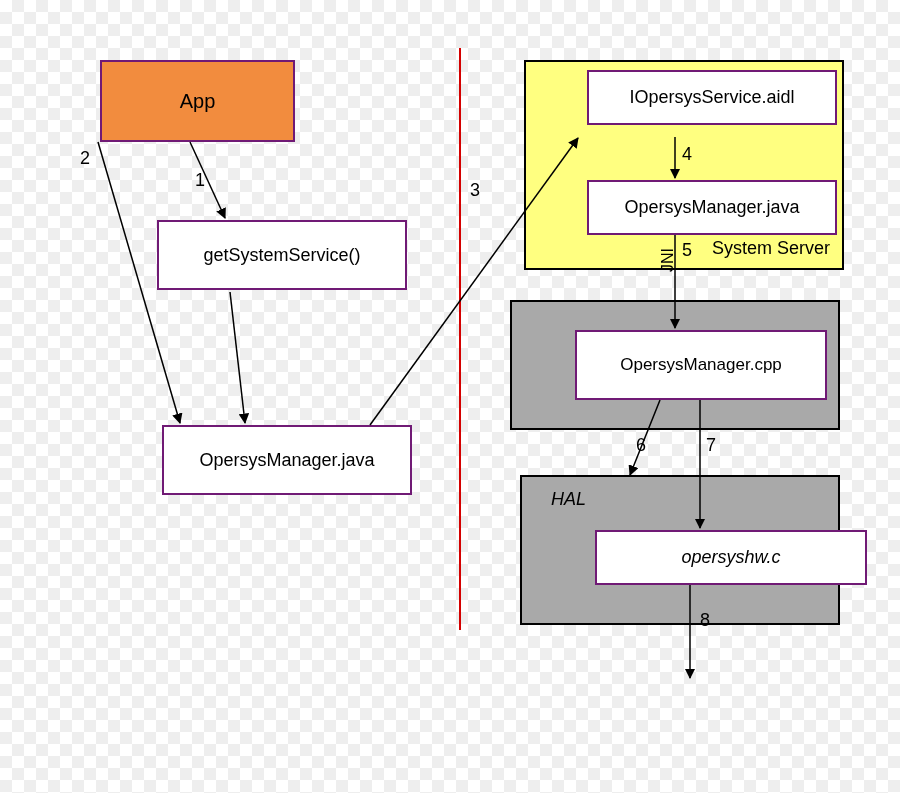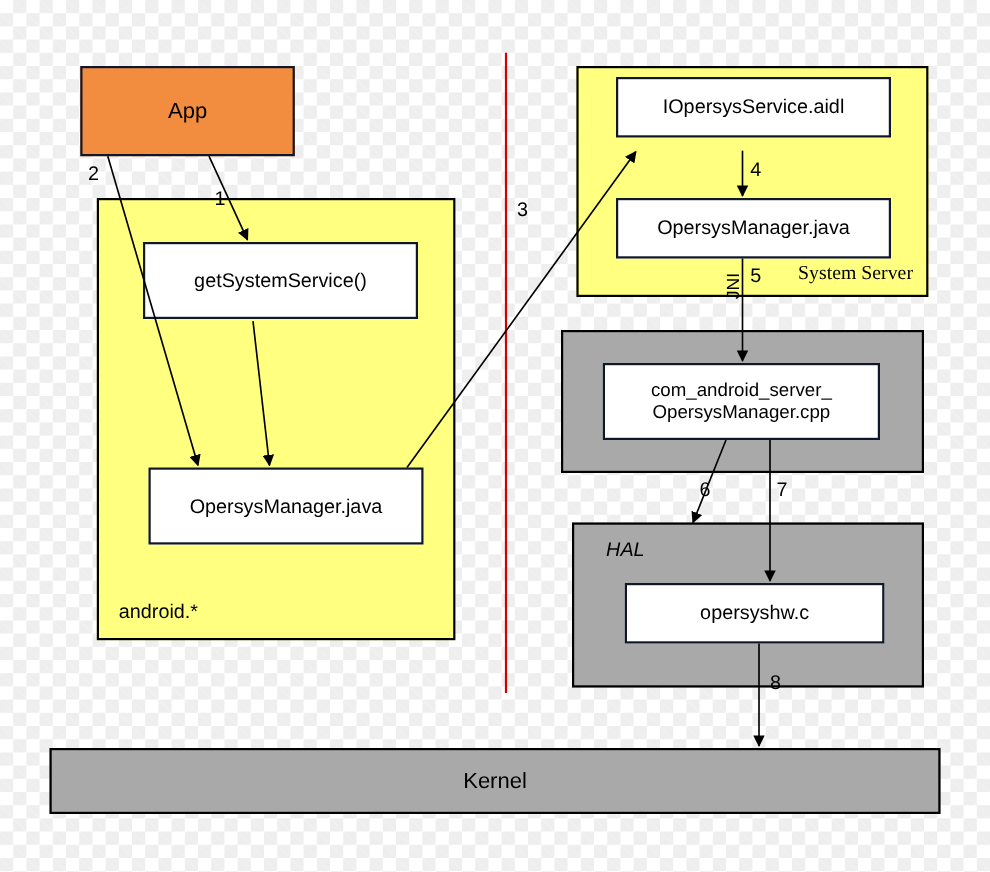--- a/index.html
+++ b/index.html
@@ -17,22 +17,23 @@
     background-position: 0 0, 12px 12px;
   }
   .stage {
     position: relative;
     width: 900px;
     height: 793px;
   }
   .box {
     position: absolute;
     background: #fff;
-    border: 2px solid #0f172a;
+    border: 2px solid #701a75;
     box-sizing: border-box;
+    margin-left: 27px;
   }
   .container {
     position: absolute;
     box-sizing: border-box;
     border: 2px solid #000;
   }
   .label {
     position: absolute;
     font-size: 18px;
     line-height: 1.2;
@@ -55,38 +56,32 @@
     writing-mode: vertical-rl;
     transform: rotate(180deg);
     font-size: 16px;
   }
 </style>
 </head>
 <body>
 
 <div class="stage">
 
-  <div class="container" style="left:88px; top:180px; width:326px; height:402px; background:#FFFF80;">
-    <span class="label" style="left:18px; bottom:12px;">android.*</span>
-  </div>
 
   <div class="container" style="left:524px; top:60px; width:320px; height:210px; background:#FFFF80;">
-    <span class="label" style="right:12px; bottom:8px;font-family:Liberation Serif, serif;">System Server</span>
+    <span class="label" style="right:12px; bottom:8px;">System Server</span>
   </div>
 
   <div class="container" style="left:510px; top:300px; width:330px; height:130px; background:#A9A9A9;">
   </div>
 
   <div class="container" style="left:520px; top:475px; width:320px; height:150px; background:#A9A9A9;">
     <span class="label" style="left:29px; top:12px;font-style:italic;">HAL</span>
   </div>
 
-  <div class="container center" style="left:45px; top:680px; width:810px; height:60px; background:#A9A9A9;">
-    <span style="font-size:20px;">Kernel</span>
-  </div>
 
   <div class="box center" style="left:73px; top:60px; width:195px; height:82px; background:#F28C3E;">
     <span style="font-size:20px;">App</span>
   </div>
 
   <div class="box center" style="left:130px; top:220px; width:250px; height:70px;">
     <span style="font-size:18px;">getSystemService()</span>
   </div>
 
   <div class="box center" style="left:135px; top:425px; width:250px; height:70px;">
@@ -95,25 +90,24 @@
 
   <div class="box center" style="left:560px; top:70px; width:250px; height:55px;">
     <span style="font-size:18px;">IOpersysService.aidl</span>
   </div>
 
   <div class="box center" style="left:560px; top:180px; width:250px; height:55px;">
     <span style="font-size:18px;">OpersysManager.java</span>
   </div>
 
   <div class="box center" style="left:548px; top:330px; width:252px; height:70px; flex-direction:column;">
-    <span style="font-size:17px;">com_android_server_</span>
     <span style="font-size:17px;">OpersysManager.cpp</span>
   </div>
 
-  <div class="box center" style="left:568px; top:530px; width:236px; height:55px;">
+  <div class="box center" style="left:568px; top:530px; width:272px; height:55px;font-style:italic;">
     <span style="font-size:18px;">opersyshw.c</span>
   </div>
 
   <span class="vtext label" style="left:658px; top:248px;">JNI</span>
 
   <svg class="overlay" viewBox="0 0 900 793">
     <defs>
       <marker id="ah" viewBox="0 0 10 10" refX="9" refY="5" markerWidth="7" markerHeight="7" orient="auto-start-reverse">
         <path d="M 0 0 L 10 5 L 0 10 z" fill="#000"></path>
       </marker>

